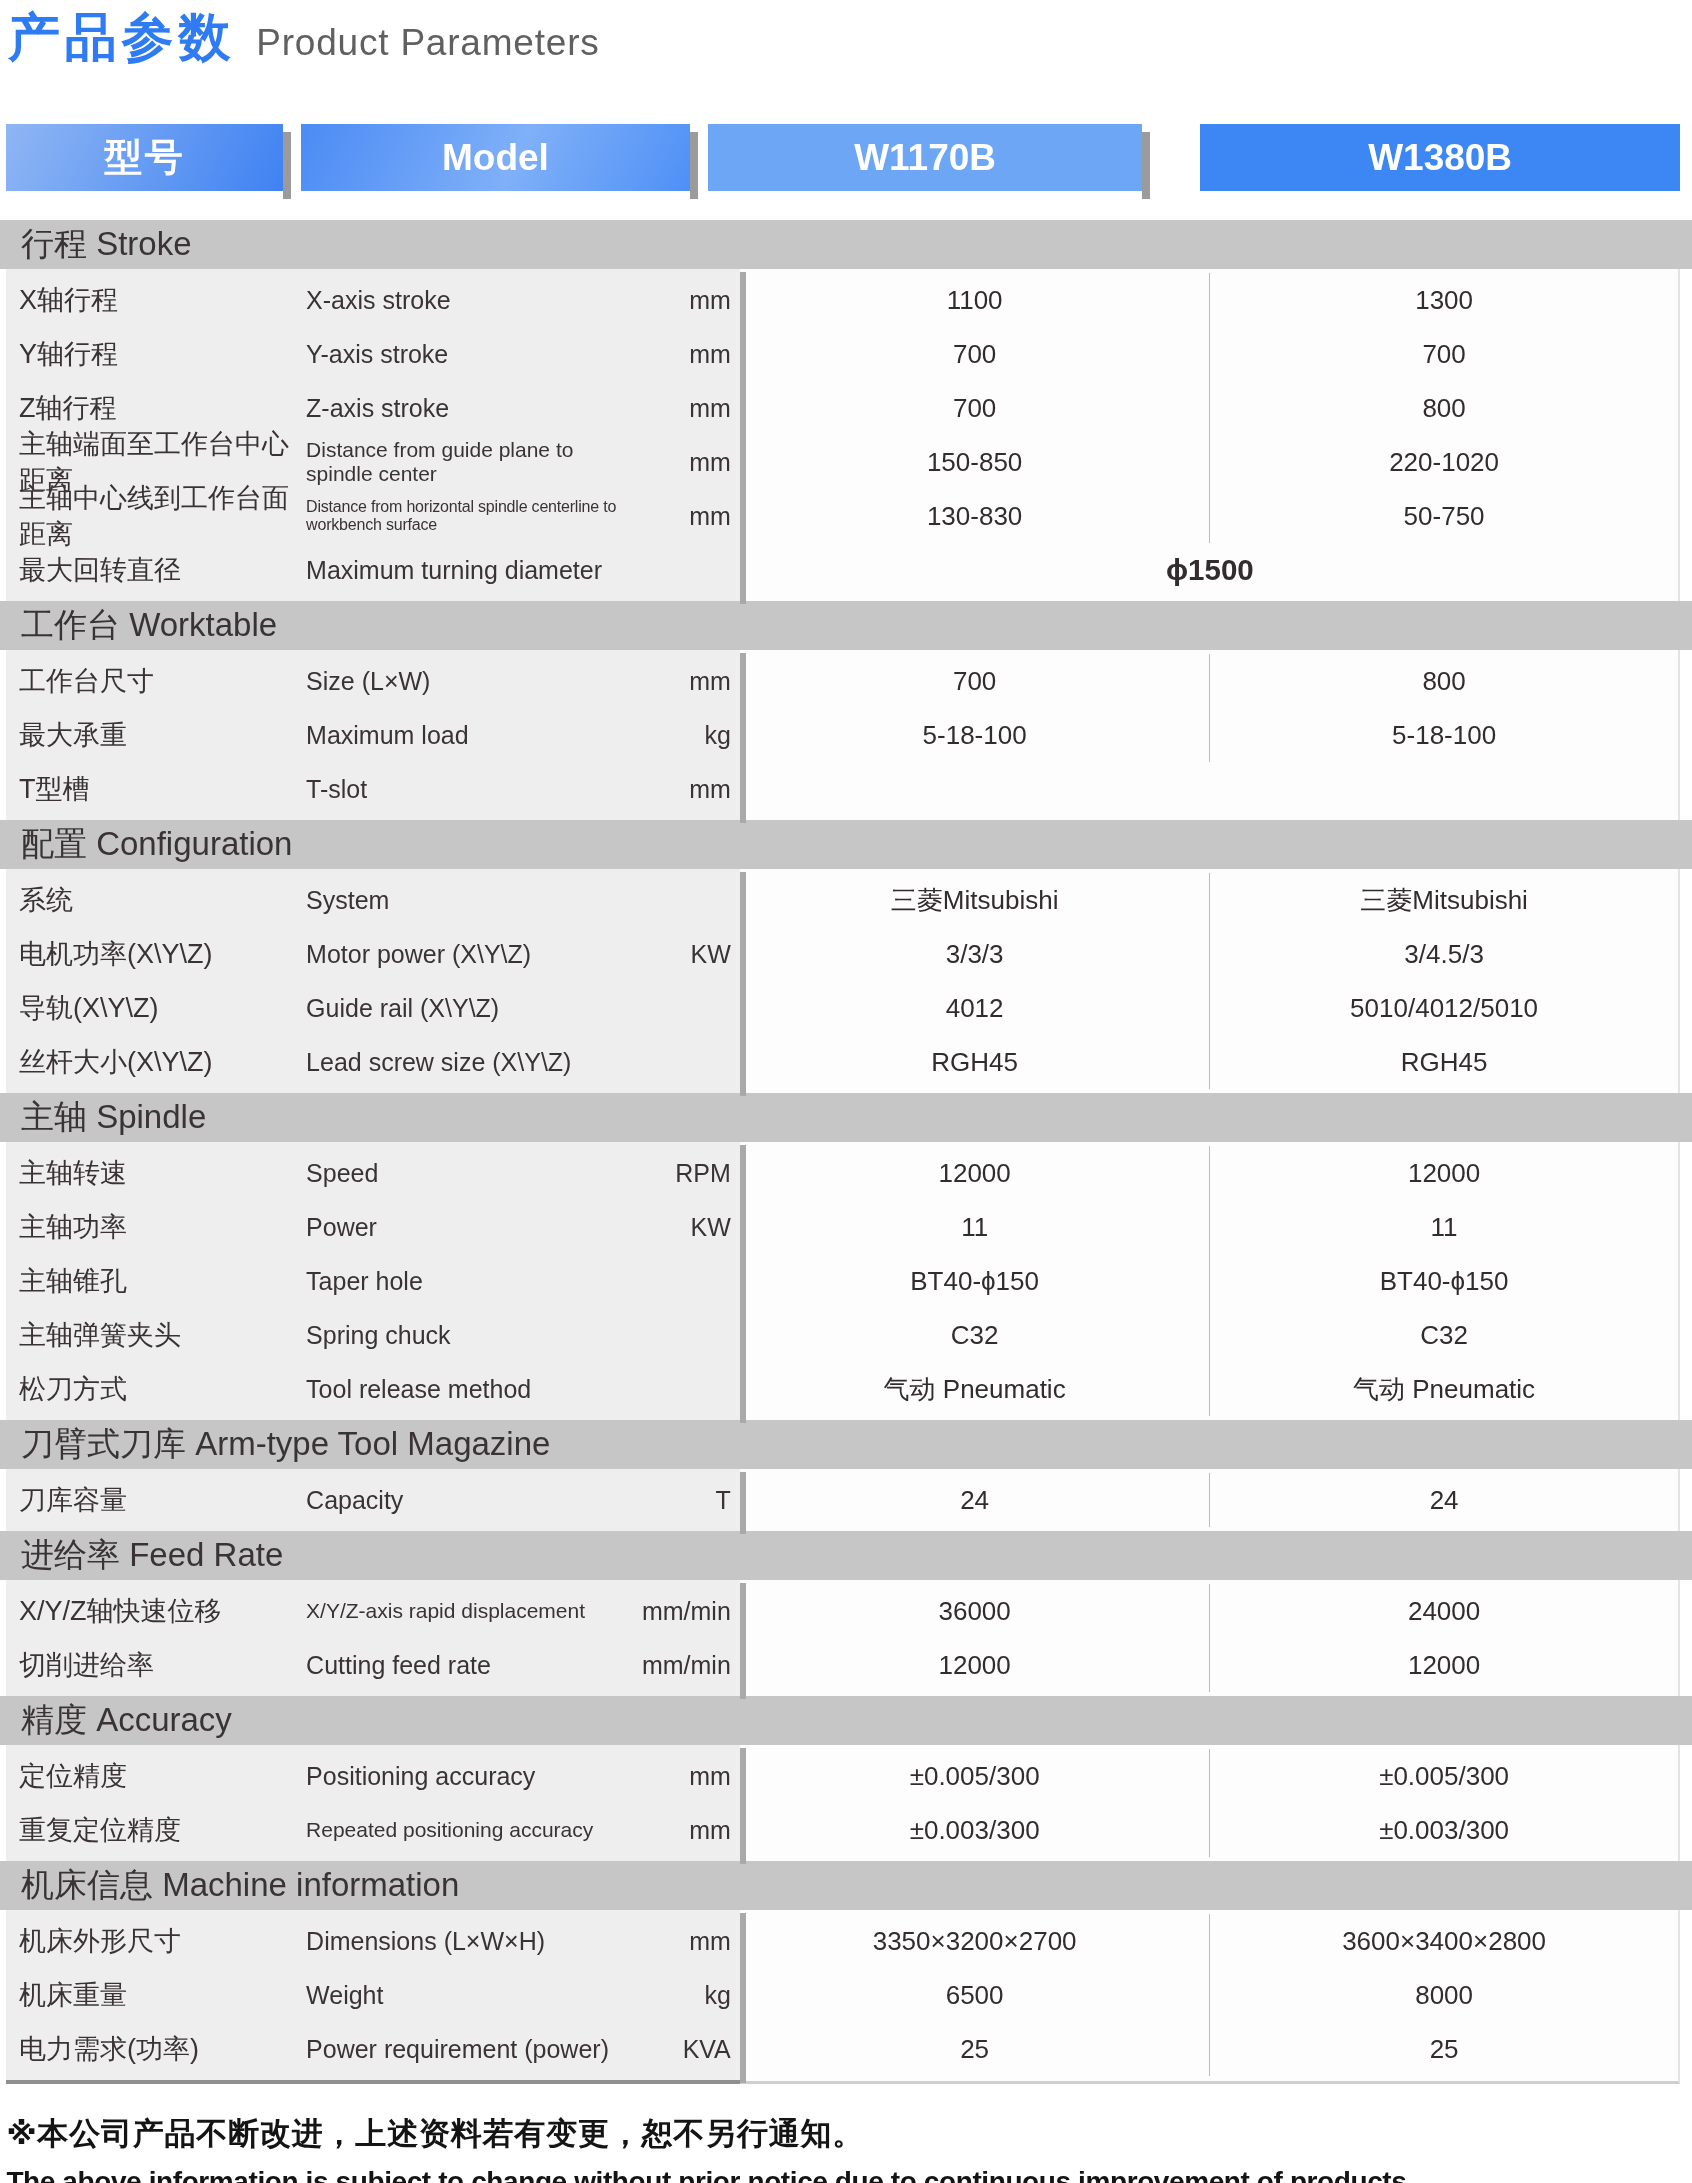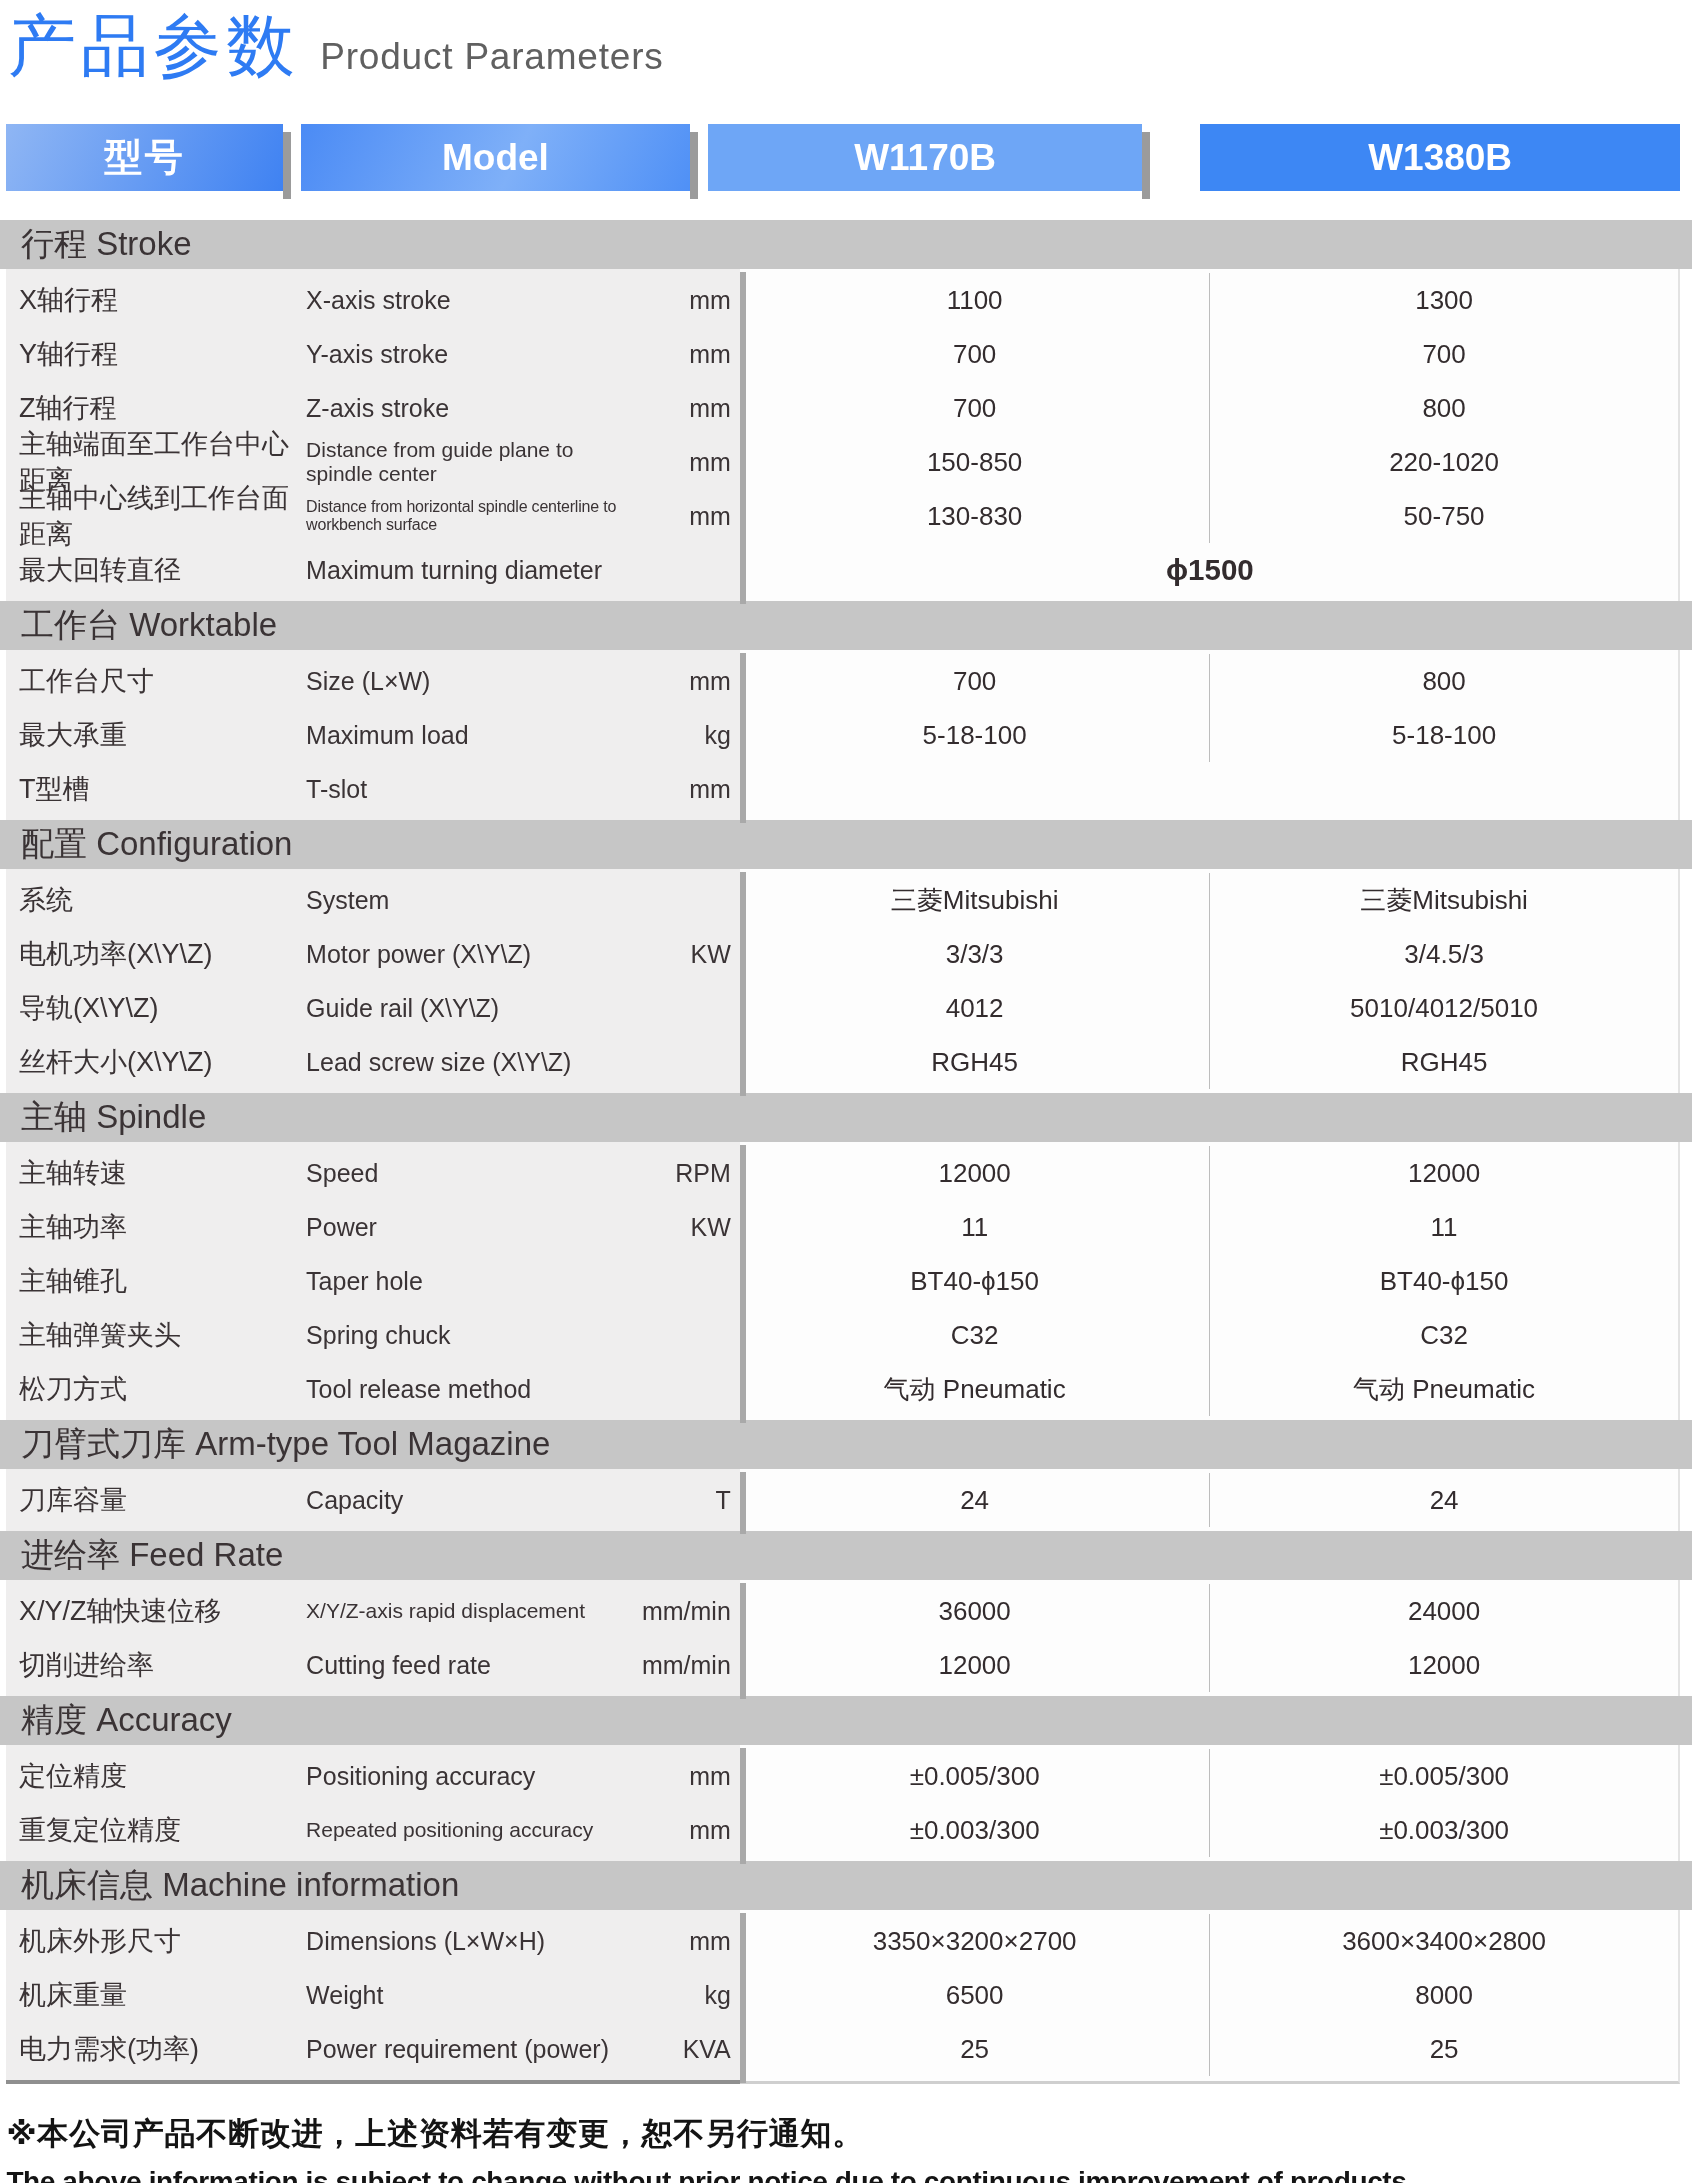--- a/index.html
+++ b/index.html
@@ -16,21 +16,21 @@
     --subtitle-gray:#606060;
   }
   html,body{margin:0;padding:0;background:#ffffff;}
   .page{
     width:1693px;height:2183px;overflow:hidden;position:relative;
     background:#ffffff;font-family:"Liberation Sans","DejaVu Sans",sans-serif;
     color:var(--text-dark);
   }
   
   .title-row{display:flex;align-items:baseline;padding:11px 0 0 8px;height:97px;box-sizing:border-box;}
-  .title-cn{font-size:68px;font-weight:normal;color:var(--title-blue);letter-spacing:4.8px;line-height:1.0;}
+  .title-cn{font-size:52px;font-weight:bold;color:var(--title-blue);letter-spacing:4.8px;line-height:1.0;}
   .title-en{font-size:37px;color:var(--subtitle-gray);margin-left:21px;letter-spacing:0.8px;}
   
   .header-row{display:flex;margin:27px 12.7px 29px 6.4px;height:67px;border-radius:12px;}
   .hcell{position:relative;display:flex;align-items:center;justify-content:center;
     color:#fff;font-weight:bold;margin-right:17.5px;}
   .hcell::after{content:"";position:absolute;right:-8px;top:8px;height:100%;width:8px;background:var(--shadow-gray);}
   .hcell.c1{width:296px;font-size:38px;letter-spacing:2.4px;background:linear-gradient(115deg,var(--grad-from) 0%,var(--grad-to) 100%);}
   .hcell.c2{width:417px;font-size:37px;background:linear-gradient(115deg,#4b8bf5 0%,#7fb0f8 55%,#4f90f6 100%);}
   .hcell.c3{width:465px;font-size:37px;background:var(--col1-bg);}
   .hcell.c4{width:514px;font-size:37px;background:var(--col2-bg);margin-right:0;margin-left:40px;}

